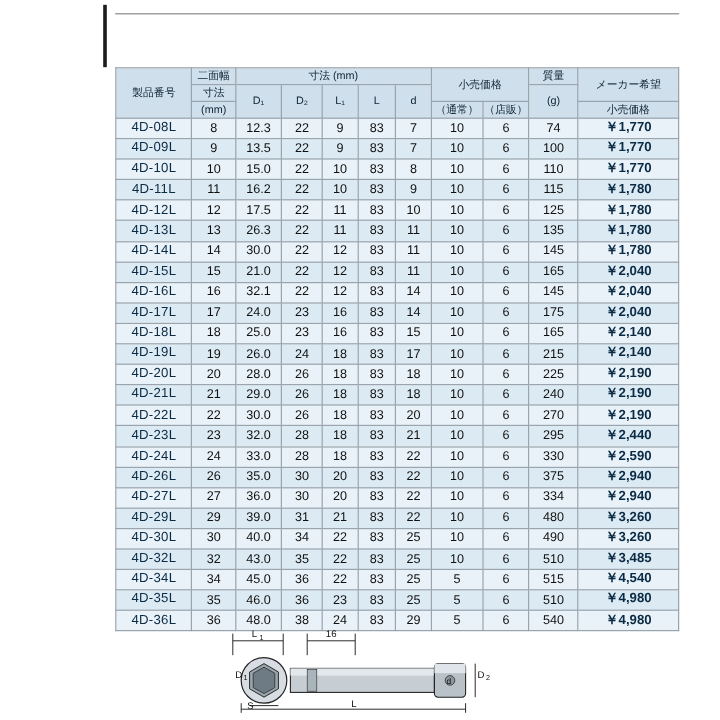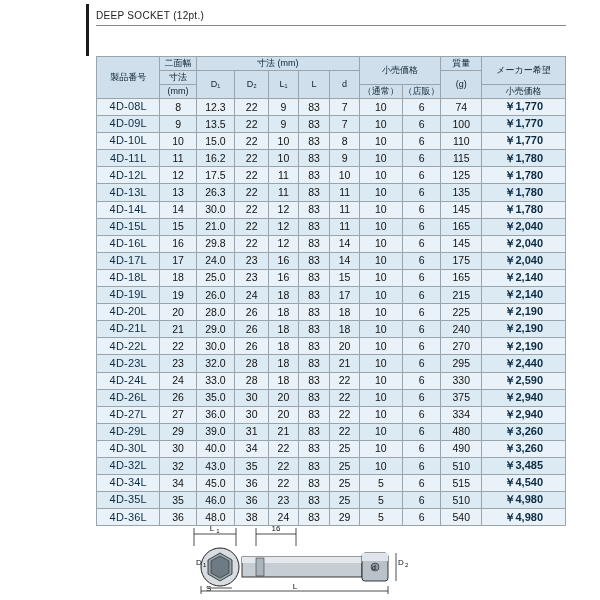--- a/index.html
+++ b/index.html
@@ -108,21 +108,20 @@
   }
 </style>
 </head>
 <body>
 
 <div class="page">
 
   <div class="left-bar"></div>
 
   <div class="header">
-    <div class="title-en">DEEP SOCKET (12pt.)</div>
     <div class="title-rule"></div>
   </div>
 
   <div class="watermark">・・・</div>
 
   <div class="tbl-wrap">
     <table class="spec">
       <colgroup>
         <col class="c-code">
           <col class="c-w">
@@ -262,21 +261,21 @@
             <td>83</td>
             <td>11</td>
             <td>10</td>
             <td>6</td>
             <td>165</td>
             <td class="price">￥2,040</td>
           </tr>
           <tr>
             <td class="code">4D-16L</td>
             <td>16</td>
-            <td>29.8</td>
+            <td>32.1</td>
             <td>22</td>
             <td>12</td>
             <td>83</td>
             <td>14</td>
             <td>10</td>
             <td>6</td>
             <td>145</td>
             <td class="price">￥2,040</td>
           </tr>
           <tr>

